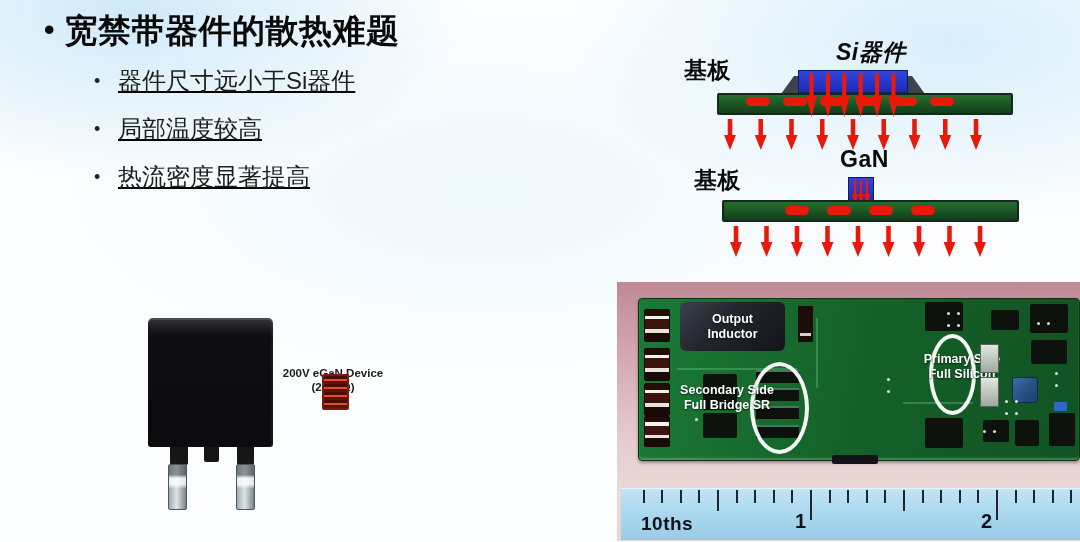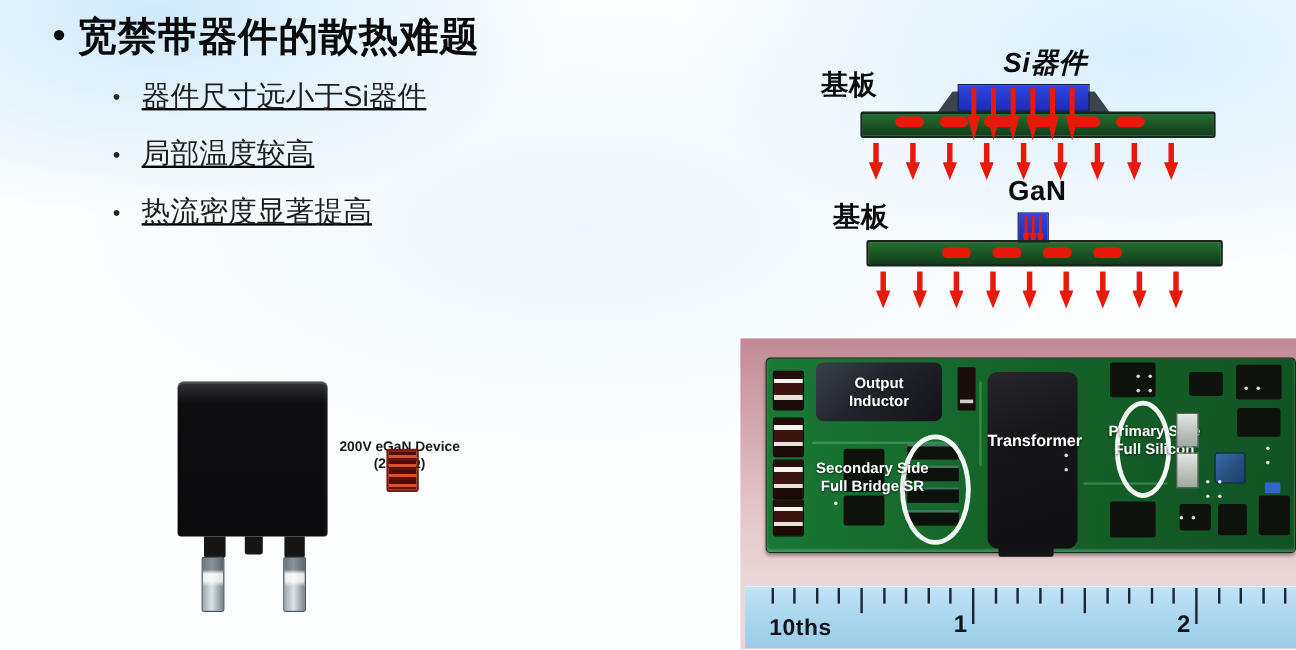--- a/index.html
+++ b/index.html
@@ -209,23 +209,20 @@
     <div class="sr-chip" style="top:88px;"></div>
     <div class="sr-chip" style="top:106px;"></div>
     <div class="sr-chip" style="top:124px;"></div>
     <div class="sr-chip" style="top:143px;"></div>
     <div class="hl-ellipse" style="left:133px;top:80px;width:59px;height:92px;"></div>
     <div class="pcb-label" style="left:44px;top:101px;width:132px;">
       <span style="display:block">Secondary Side</span>
       <span style="display:block">Full Bridge SR</span>
     </div>
 
-    <div class="transformer">
-      <span class="pcb-label" style="left:0;right:0;top:50px;font-size:13.5px;">Transformer</span>
-    </div>
     <div class="transformer-foot"></div>
 
     <div class="chip" style="left:308px;top:20px;width:38px;height:29px;"></div>
     <div class="chip" style="left:308px;top:136px;width:38px;height:30px;"></div>
     <div class="hl-ellipse" style="left:312px;top:52px;width:47px;height:81px;"></div>
     <div class="pcb-label" style="left:287px;top:70px;width:116px;">
       <span style="display:block">Primary Side</span>
       <span style="display:block">Full Silicon</span>
     </div>
 

